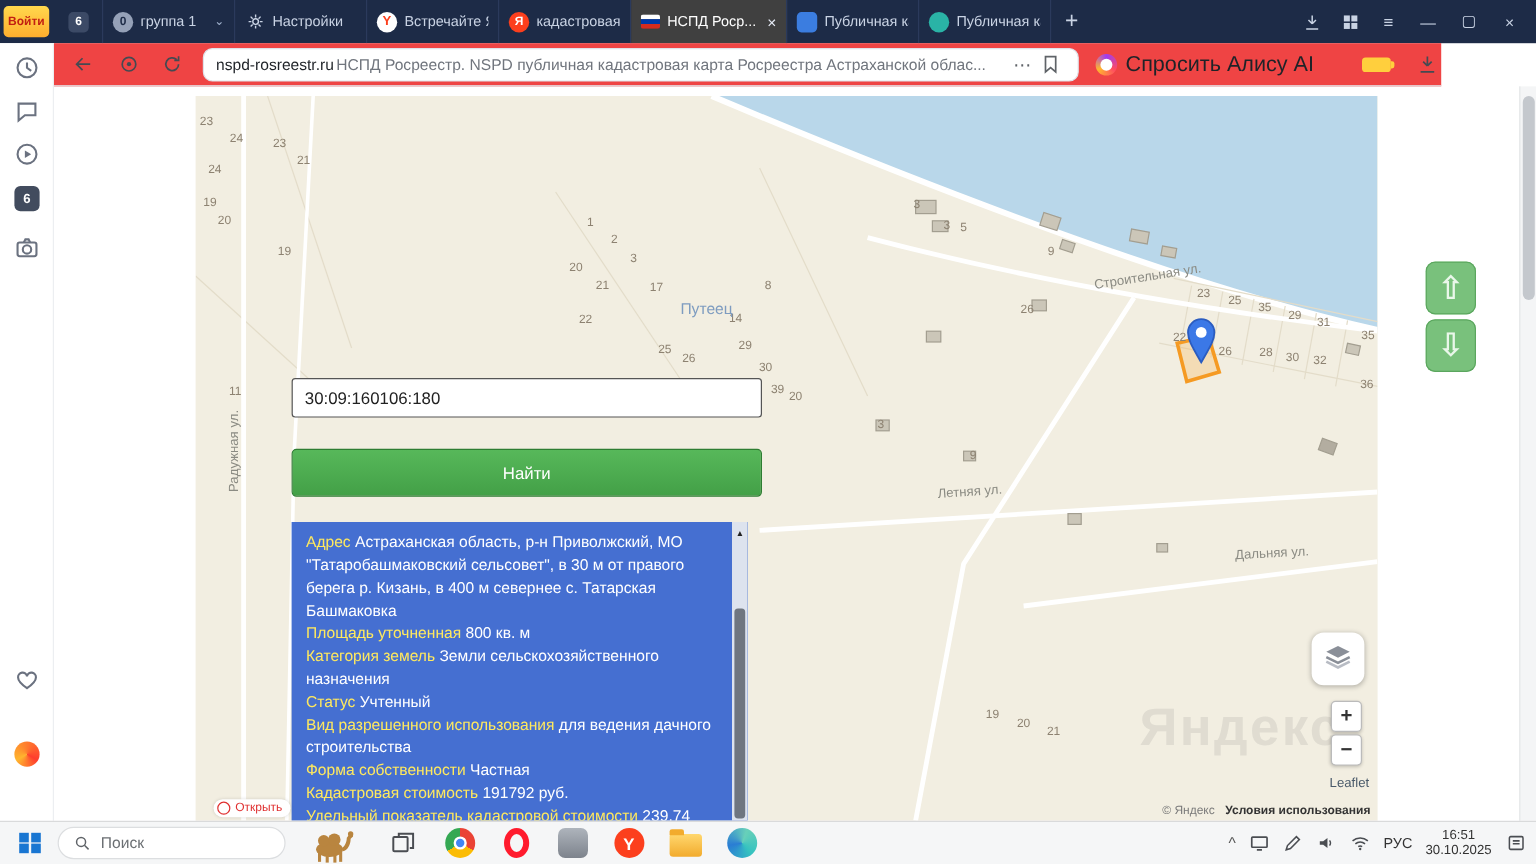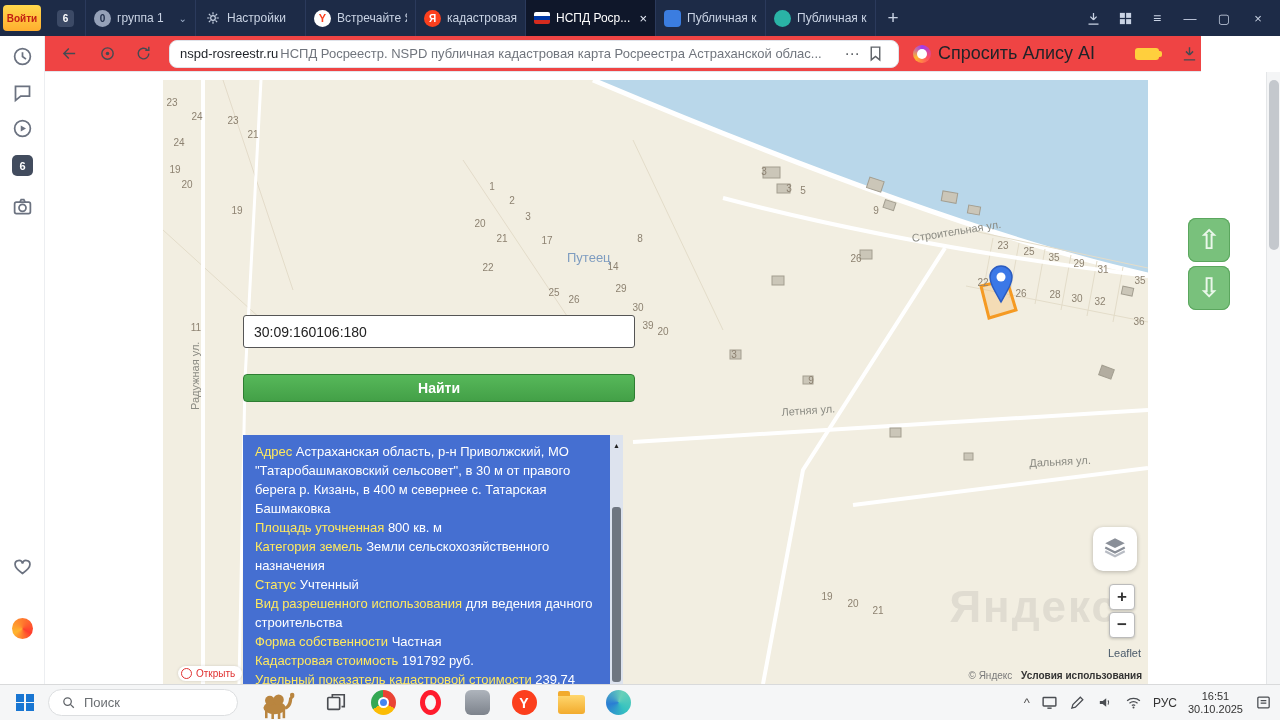--- a/index.html
+++ b/index.html
@@ -6,21 +6,21 @@
 html,body{width:1280px;height:720px;overflow:hidden}
 body{font-family:"Liberation Sans","DejaVu Sans",sans-serif;background:#fff;position:relative}
 #screen{position:absolute;inset:0;width:1280px;height:720px;overflow:hidden;background:#fff}
 
 
 #tabbar{position:absolute;left:0;top:0;width:1280px;height:36px;background:#1d2b47;display:flex;align-items:stretch}
 #login-badge{position:absolute;left:3px;top:5px;width:38px;height:26px;background:linear-gradient(#ffd84d,#ffae2e);border-radius:4px;color:#c21f12;font-size:10px;font-weight:bold;display:flex;align-items:center;justify-content:center;z-index:3}
 #tab-strip{display:flex;margin-left:46px;height:36px}
 .tab{display:flex;align-items:center;gap:6px;padding:0 8px;border-right:1px solid #2b3a5c;color:#c9d3e4;font-size:12px;overflow:hidden;flex:none;width:110px;cursor:default}
 .tab.narrow{width:40px;justify-content:center}
-.tab.active{background:#0f172a;color:#fff;width:130px}
+.tab.active{background:#404040;color:#fff;width:130px}
 .tab-label{white-space:nowrap;overflow:hidden;flex:1}
 .fav{width:17px;height:17px;flex:none;display:flex;align-items:center;justify-content:center;font-size:10px}
 .fav svg{width:14px;height:14px}
 .fav-badge{background:#3c4a66;color:#fff;border-radius:4px;font-weight:bold;font-size:10px}
 .fav-count{background:#95a1b8;color:#1d2b47;border-radius:50%;font-weight:bold;font-size:10px}
 .fav-yw{background:#fff;color:#fc3f1d;border-radius:50%;font-weight:bold;font-size:11px}
 .fav-yr{background:#fc3f1d;color:#fff;border-radius:50%;font-weight:bold;font-size:10px}
 .fav-flag{flex-direction:column;width:16px;height:12px;border-radius:2px;overflow:hidden;display:flex;gap:0}
 .fav-flag i{display:block;height:4px;width:16px}
 .f1{background:#fff}.f2{background:#0039a6}.f3{background:#d52b1e}
@@ -61,21 +61,21 @@
 .sb-alice{background:conic-gradient(#ff7b2e,#ff3d2e,#ffb52e,#ff7b2e);border-radius:50%}
 
 
 #map{position:absolute;left:163px;top:80px;width:985px;height:604px;background:#f2eee1;overflow:hidden}
 #map svg.base{position:absolute;left:0;top:0}
 .pnum{position:absolute;transform:translate(-50%,-50%);font-size:10px;color:#8d8271;white-space:nowrap}
 .street{position:absolute;font-size:11px;color:#8b8b83;white-space:nowrap}
 .street.place{font-size:13px;color:#7e9cc0}
 #map-watermark{position:absolute;right:30px;bottom:52px;font-size:44px;font-weight:bold;color:rgba(120,120,120,0.15);letter-spacing:2px}
 #search-input{position:absolute;left:80px;top:235px;width:392px;height:33px;border:1px solid #555;border-radius:3px;padding:0 10px;font-size:14px;font-family:inherit;background:#fff;color:#222;z-index:4}
-#find-button{position:absolute;left:80px;top:294px;width:392px;height:28px;background:linear-gradient(#57b85a,#43a047);border:1px solid #2e7d32;border-radius:4px;color:#fff;font-size:14px;font-weight:bold;display:flex;align-items:center;justify-content:center;z-index:4}
+#find-button{position:absolute;left:80px;top:294px;width:392px;height:40px;background:linear-gradient(#57b85a,#43a047);border:1px solid #2e7d32;border-radius:4px;color:#fff;font-size:14px;font-weight:normal;display:flex;align-items:center;justify-content:center;z-index:4}
 #info-panel{position:absolute;left:80px;top:355px;width:380px;height:249px;background:rgba(57,103,207,0.94);color:#fff;font-size:13px;line-height:19px;overflow:hidden;z-index:4}
 #info-content{padding:7px 22px 0 12px}
 .info-label{color:#ffe95e}
 #info-scroll{position:absolute;right:0;top:0;bottom:0;width:13px;background:#dde3ee}
 #info-scroll .arrow{position:absolute;top:1px;left:0;right:0;text-align:center;font-size:7px;color:#222}
 #info-thumb{position:absolute;left:2px;right:2px;top:72px;bottom:2px;background:#6f7680;border-radius:3px}
 #open-badge{position:absolute;left:15px;top:586px;display:flex;align-items:center;gap:4px;background:#fff;border-radius:8px;padding:2px 7px 2px 3px;font-size:10px;color:#e03131;box-shadow:0 0 3px rgba(0,0,0,.15);z-index:5}
 .ad-dot{width:11px;height:11px;border:1.5px solid #e03131;border-radius:50%;display:inline-block}
 #layers-button{position:absolute;left:930px;top:447px;width:44px;height:44px;background:#fff;border-radius:10px;box-shadow:0 1px 4px rgba(0,0,0,.25);display:flex;align-items:center;justify-content:center;z-index:5}
 #layers-button svg{width:26px;height:26px}

